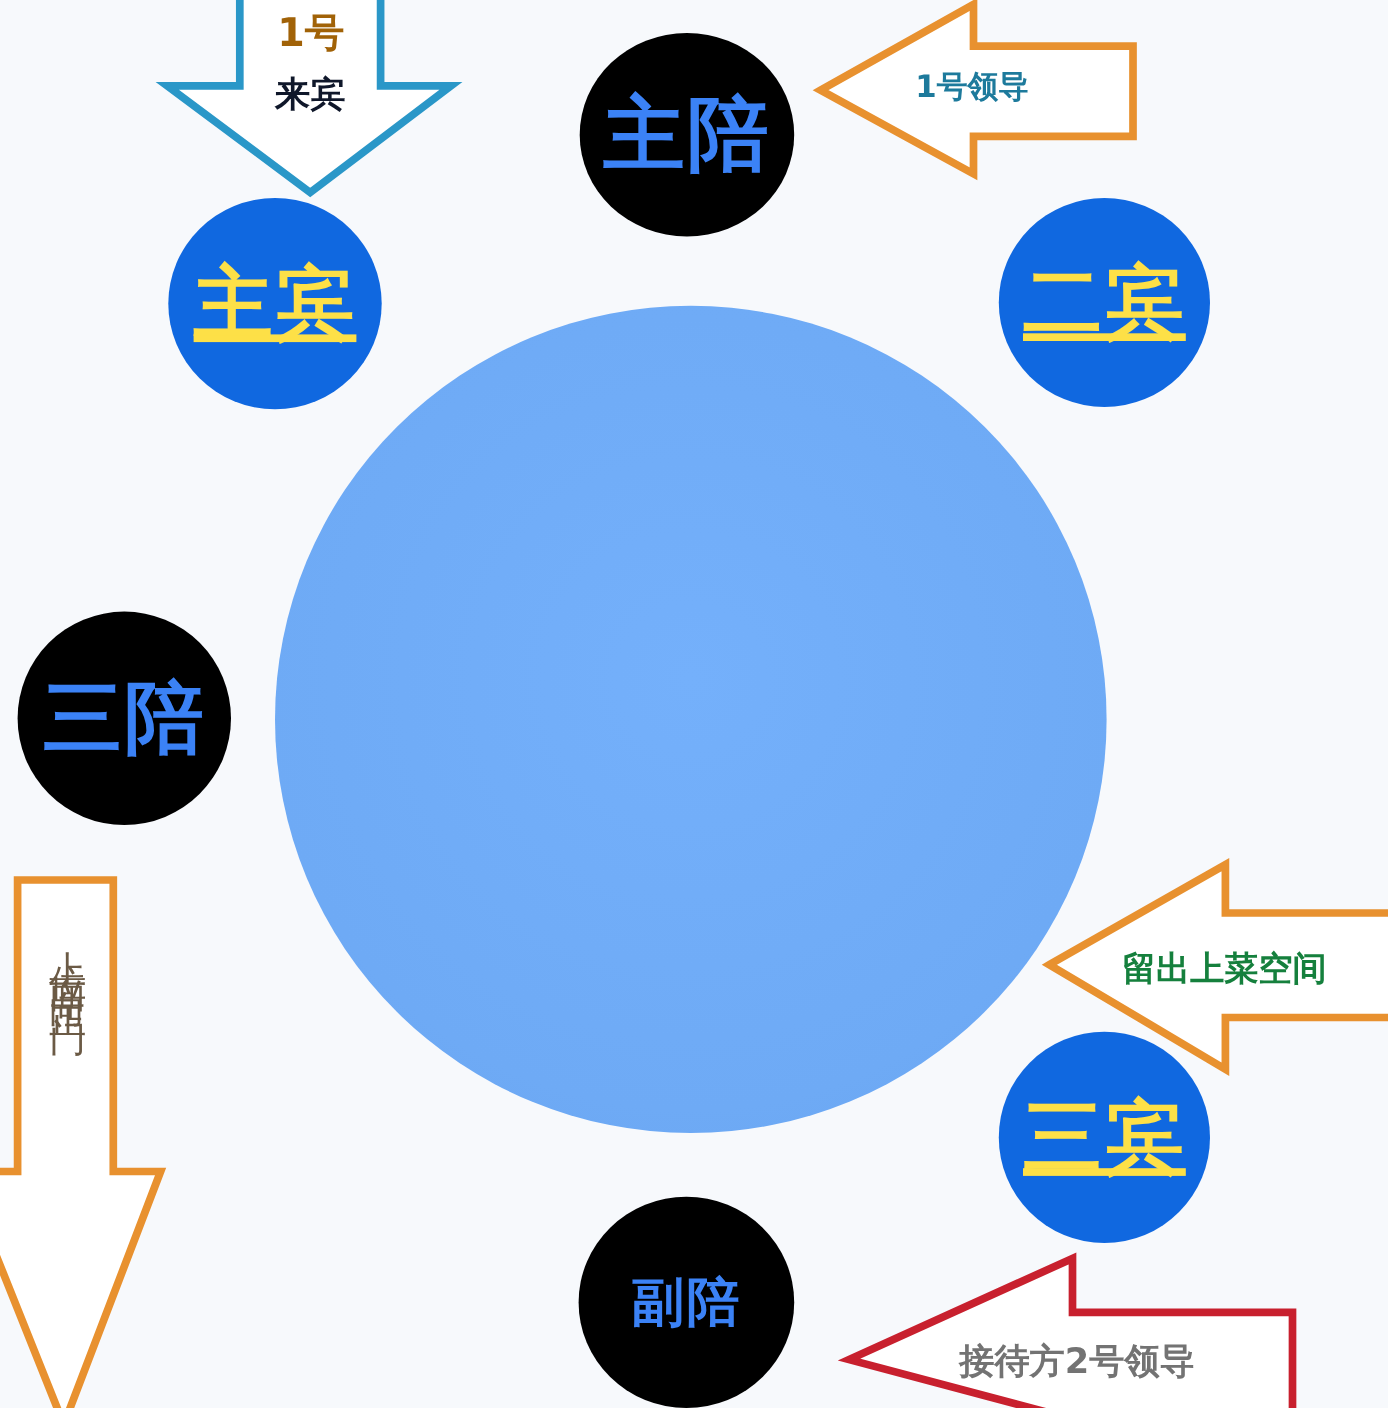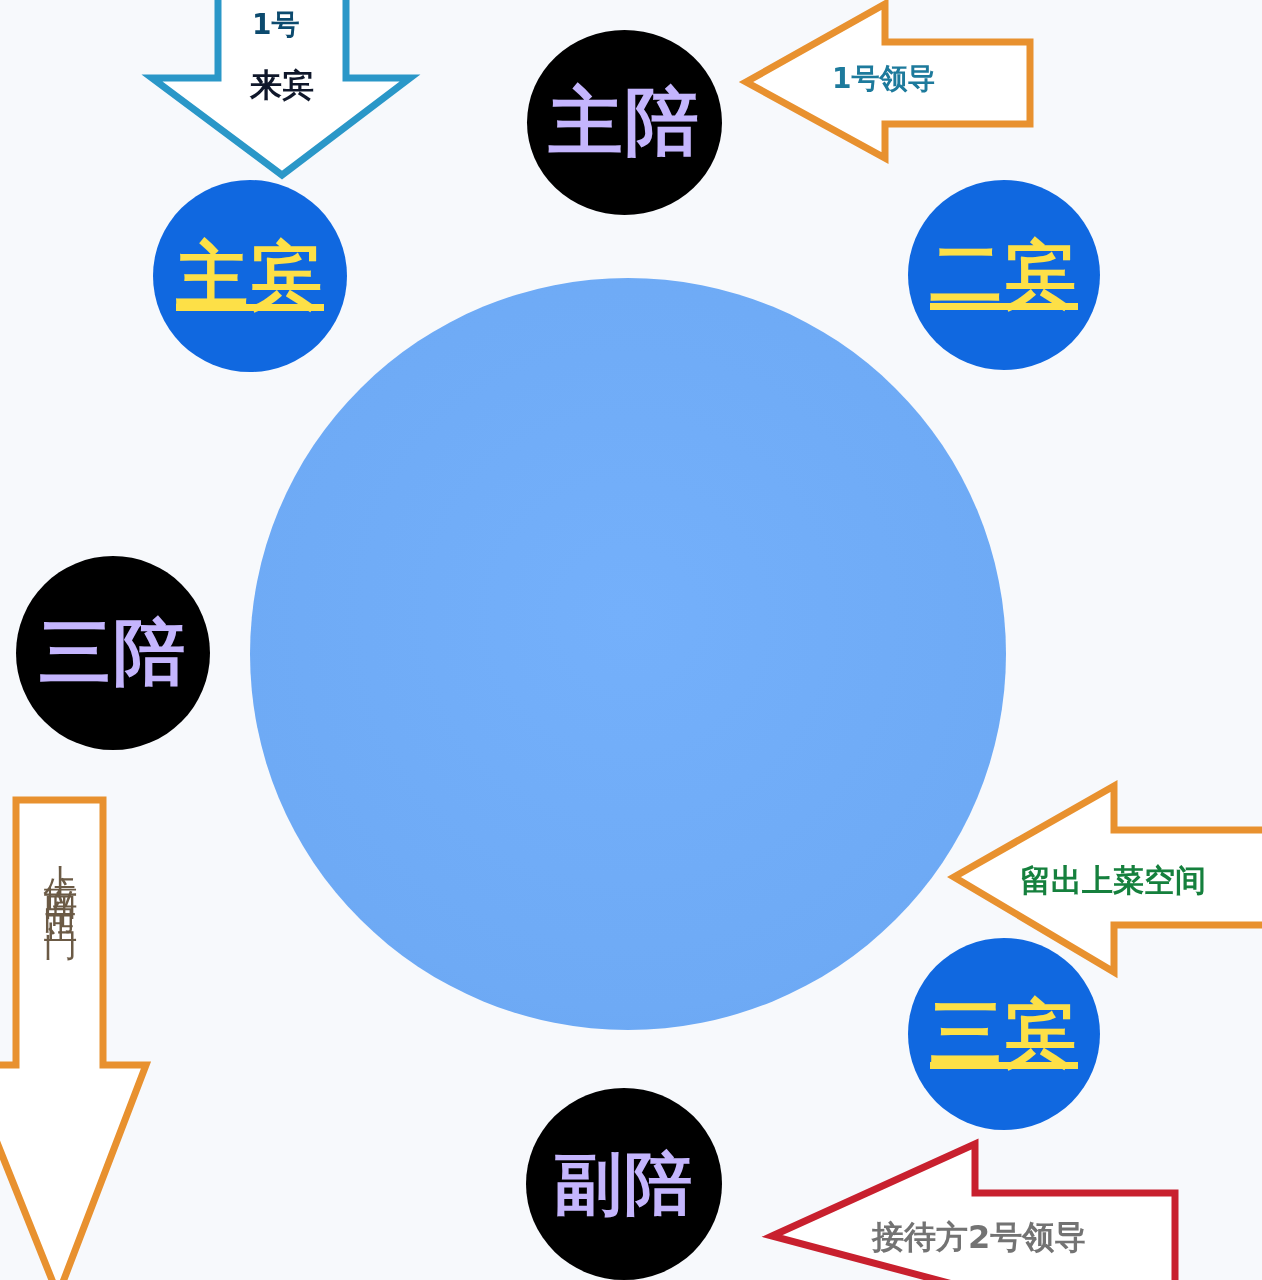--- a/index.html
+++ b/index.html
@@ -17,21 +17,21 @@
       left: 250px; top: 278px;
       width: 756px; height: 752px;
       border-radius: 50%;
       background: radial-gradient(circle at 50% 45%, #74b0fb 0%, #6eaaf5 70%, #68a4f0 100%);
     }
 
     .seat {
       position: absolute;
       border-radius: 50%;
       display: flex; align-items: center; justify-content: center;
-      color: #c4b5fd;
+      color: #3b82f6;
       font-weight: bold;
       letter-spacing: 2px;
       white-space: nowrap;
     }
     .seat.host { background: #000000; }
     .seat.guest { background: #1068e0; color: #fde047; text-decoration: underline; }
     .seat span { display: block; }
 
     .label {
       position: absolute;
@@ -72,25 +72,25 @@
   </div>
   <div class="seat host" style="left:16px; top:556px; width:194px; height:194px; font-size:72px;">
     <span>三陪</span>
   </div>
   <div class="seat guest" style="left:908px; top:180px; width:192px; height:190px; font-size:72px;">
     <span>二宾</span>
   </div>
   <div class="seat guest" style="left:908px; top:938px; width:192px; height:192px; font-size:72px;">
     <span>三宾</span>
   </div>
-  <div class="seat host" style="left:526px; top:1088px; width:196px; height:192px; font-size:68px;">
+  <div class="seat host" style="left:526px; top:1088px; width:196px; height:192px; font-size:48px;">
     <span>副陪</span>
   </div>
 
-  <div class="label" style="left:252px; top:6px; font-size:28px; color:#0c4a6e;">1号</div>
+  <div class="label" style="left:252px; top:6px; font-size:36px; color:#a16207;">1号</div>
   <div class="label" style="left:250px; top:64px; font-size:32px; color:#0f172a;">来宾</div>
 
   <div class="label" style="left:832px; top:60px; font-size:28px; color:#1d7a9c;">1号领导</div>
 
   <div class="label" style="left:1020px; top:860px; font-size:31px; color:#15803d;">留出上菜空间</div>
 
   <div class="label" style="left:872px; top:1216px; font-size:32px; color:#737373;">接待方2号领导</div>
 
   <div class="label vertical" style="left:38px; top:838px; font-size:34px; color:#6b5a45; font-weight:normal;">上位面向正门</div>
 

